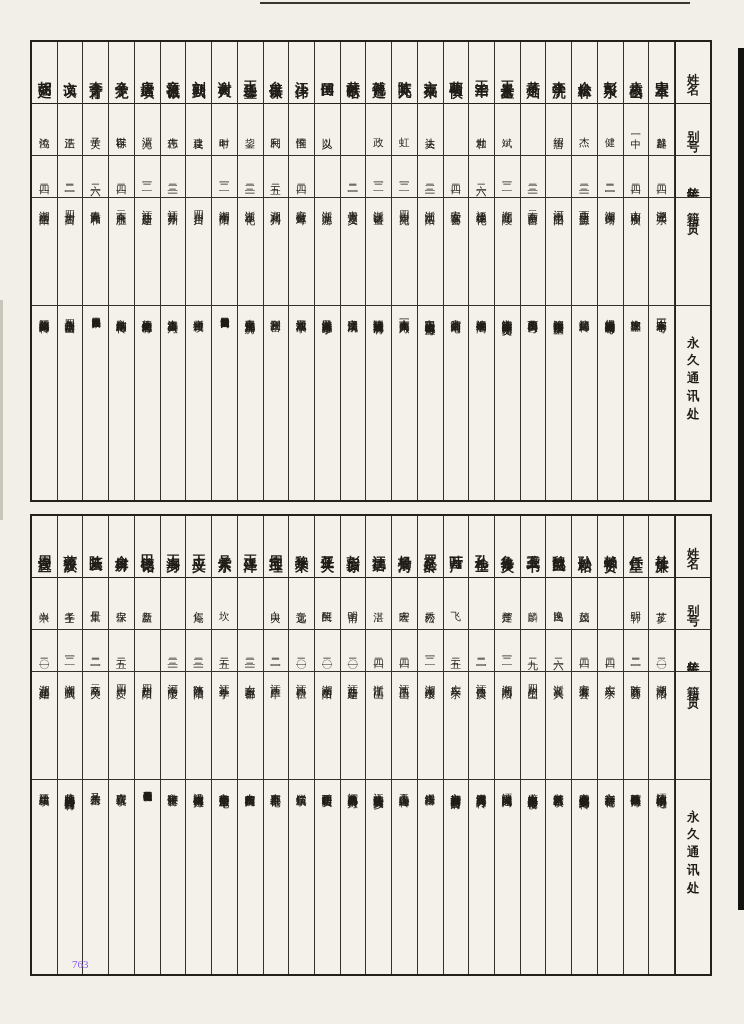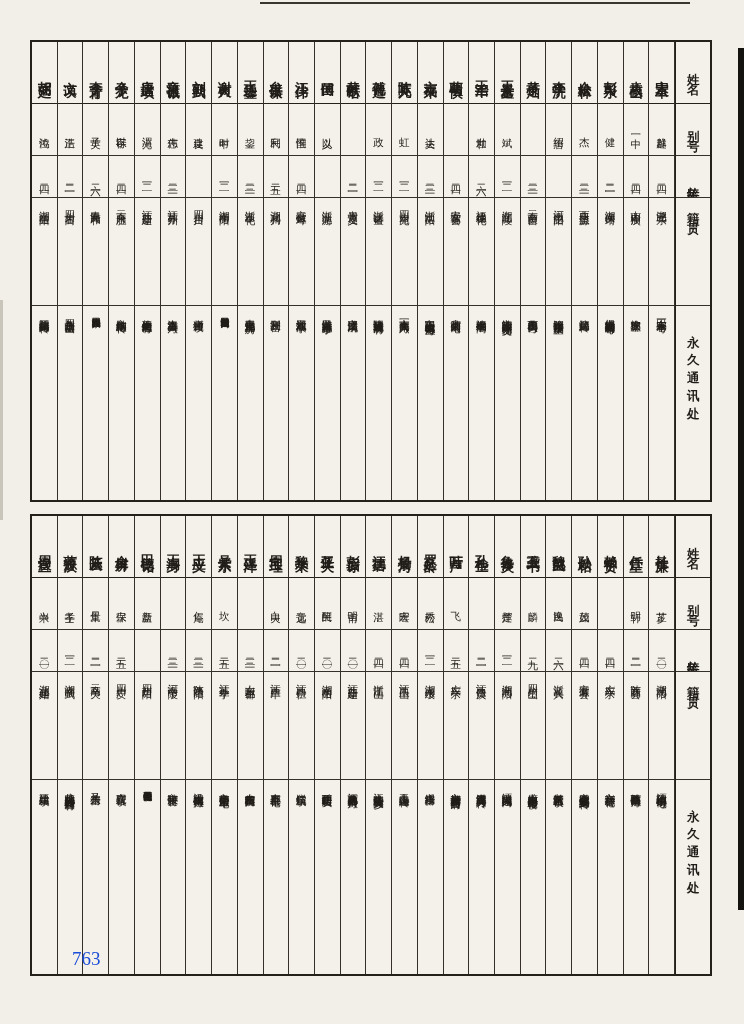--- a/index.html
+++ b/index.html
@@ -62,21 +62,21 @@
   .t-addr  {font-size:10.5px;letter-spacing:0.5px;}
   .t-addr.long{font-size:9px;letter-spacing:0;}
 
   .hdr{font-size:12.5px;font-weight:bold;}
   .hdr-sp2{letter-spacing:10px;}
   .hdr-addr{letter-spacing:18px;padding-top:14px;}
 
   .page-number{
     position:absolute;left:42px;bottom:18px;
     font-family:"Liberation Serif",serif;
-    font-size:19px;color:#1d4ed8;
+    font-size:11px;color:#8b5cf6;
   }
 </style>
 </head>
 <body>
 
 <div class="edge-strip-right"></div>
 <div class="edge-line-top"></div>
 <div class="edge-smudge"></div>
 
 <div class="page">

